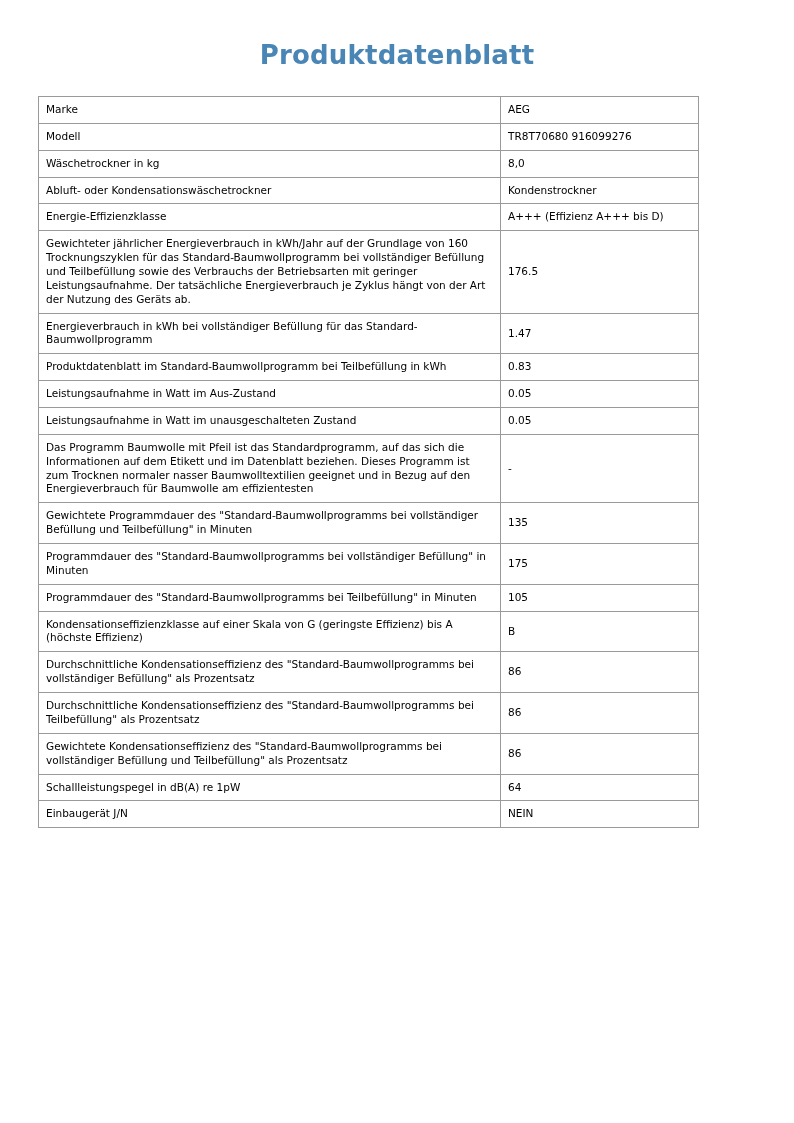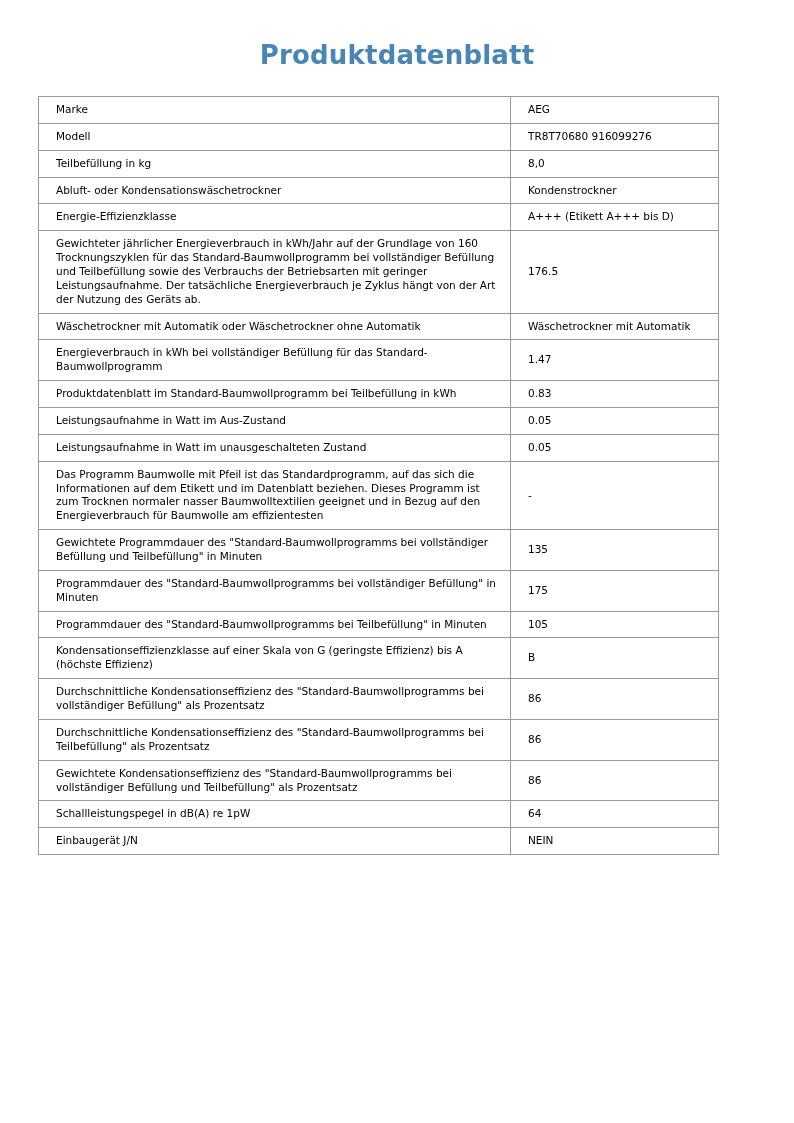--- a/index.html
+++ b/index.html
@@ -36,21 +36,21 @@
   .spec-table {
     position: absolute;
     top: 96px;
     left: 38px;
     width: 632px;
     border-collapse: collapse;
     table-layout: fixed;
   }
   .spec-table td {
     border: 1px solid #9a9a9a;
-    padding: 6px 6px 6px 17px;
+    padding: 6px 6px 6px 7px;
     font-size: 10.5px;
     line-height: 1.32;
     vertical-align: middle;
     word-wrap: break-word;
   }
   .spec-table td.label {
     width: 448px;
   }
   .spec-table td.value {
     width: 184px;
@@ -66,38 +66,34 @@
     <tbody>
         <tr>
           <td class="label">Marke</td>
           <td class="value">AEG</td>
         </tr>
         <tr>
           <td class="label">Modell</td>
           <td class="value">TR8T70680 916099276</td>
         </tr>
         <tr>
-          <td class="label">Teilbefüllung in kg</td>
+          <td class="label">Wäschetrockner in kg</td>
           <td class="value">8,0</td>
         </tr>
         <tr>
           <td class="label">Abluft- oder Kondensationswäschetrockner</td>
           <td class="value">Kondenstrockner</td>
         </tr>
         <tr>
           <td class="label">Energie-Effizienzklasse</td>
-          <td class="value">A+++ (Etikett A+++ bis D)</td>
+          <td class="value">A+++ (Effizienz A+++ bis D)</td>
         </tr>
         <tr>
           <td class="label">Gewichteter jährlicher Energieverbrauch in kWh/Jahr auf der Grundlage von 160 Trocknungszyklen für das Standard-Baumwollprogramm bei vollständiger Befüllung und Teilbefüllung sowie des Verbrauchs der Betriebsarten mit geringer Leistungsaufnahme. Der tatsächliche Energieverbrauch je Zyklus hängt von der Art der Nutzung des Geräts ab.</td>
           <td class="value">176.5</td>
-        </tr>
-        <tr>
-          <td class="label">Wäschetrockner mit Automatik oder Wäschetrockner ohne Automatik</td>
-          <td class="value">Wäschetrockner mit Automatik</td>
         </tr>
         <tr>
           <td class="label">Energieverbrauch in kWh bei vollständiger Befüllung für das Standard-Baumwollprogramm</td>
           <td class="value">1.47</td>
         </tr>
         <tr>
           <td class="label">Produktdatenblatt im Standard-Baumwollprogramm bei Teilbefüllung in kWh</td>
           <td class="value">0.83</td>
         </tr>
         <tr>

